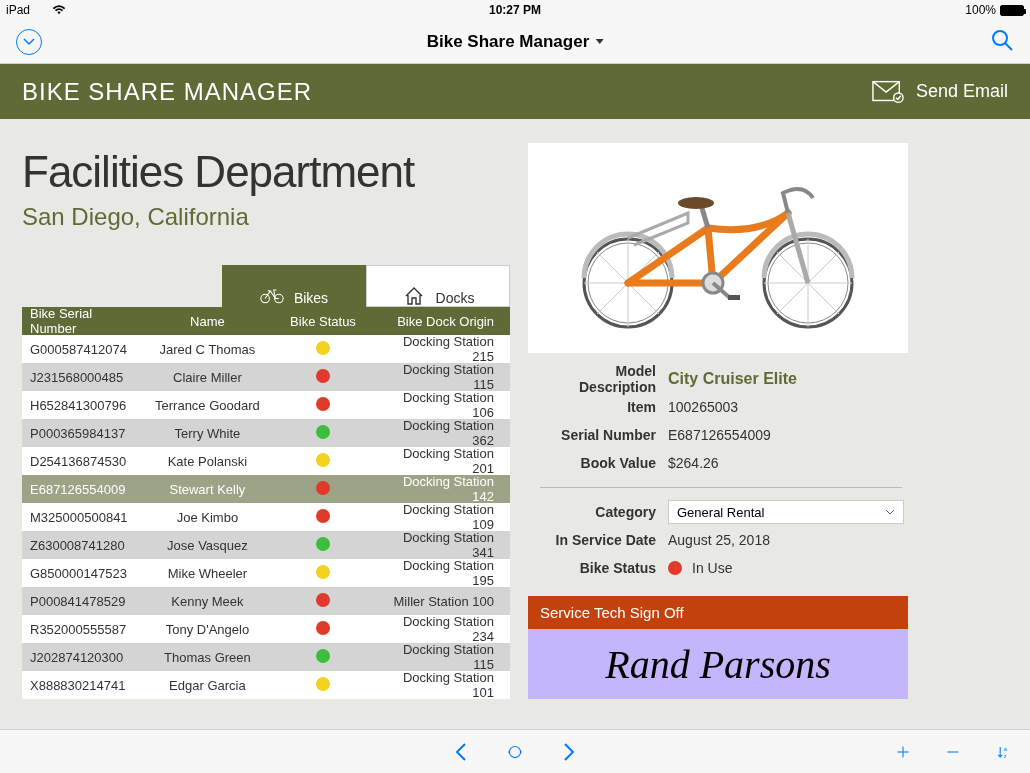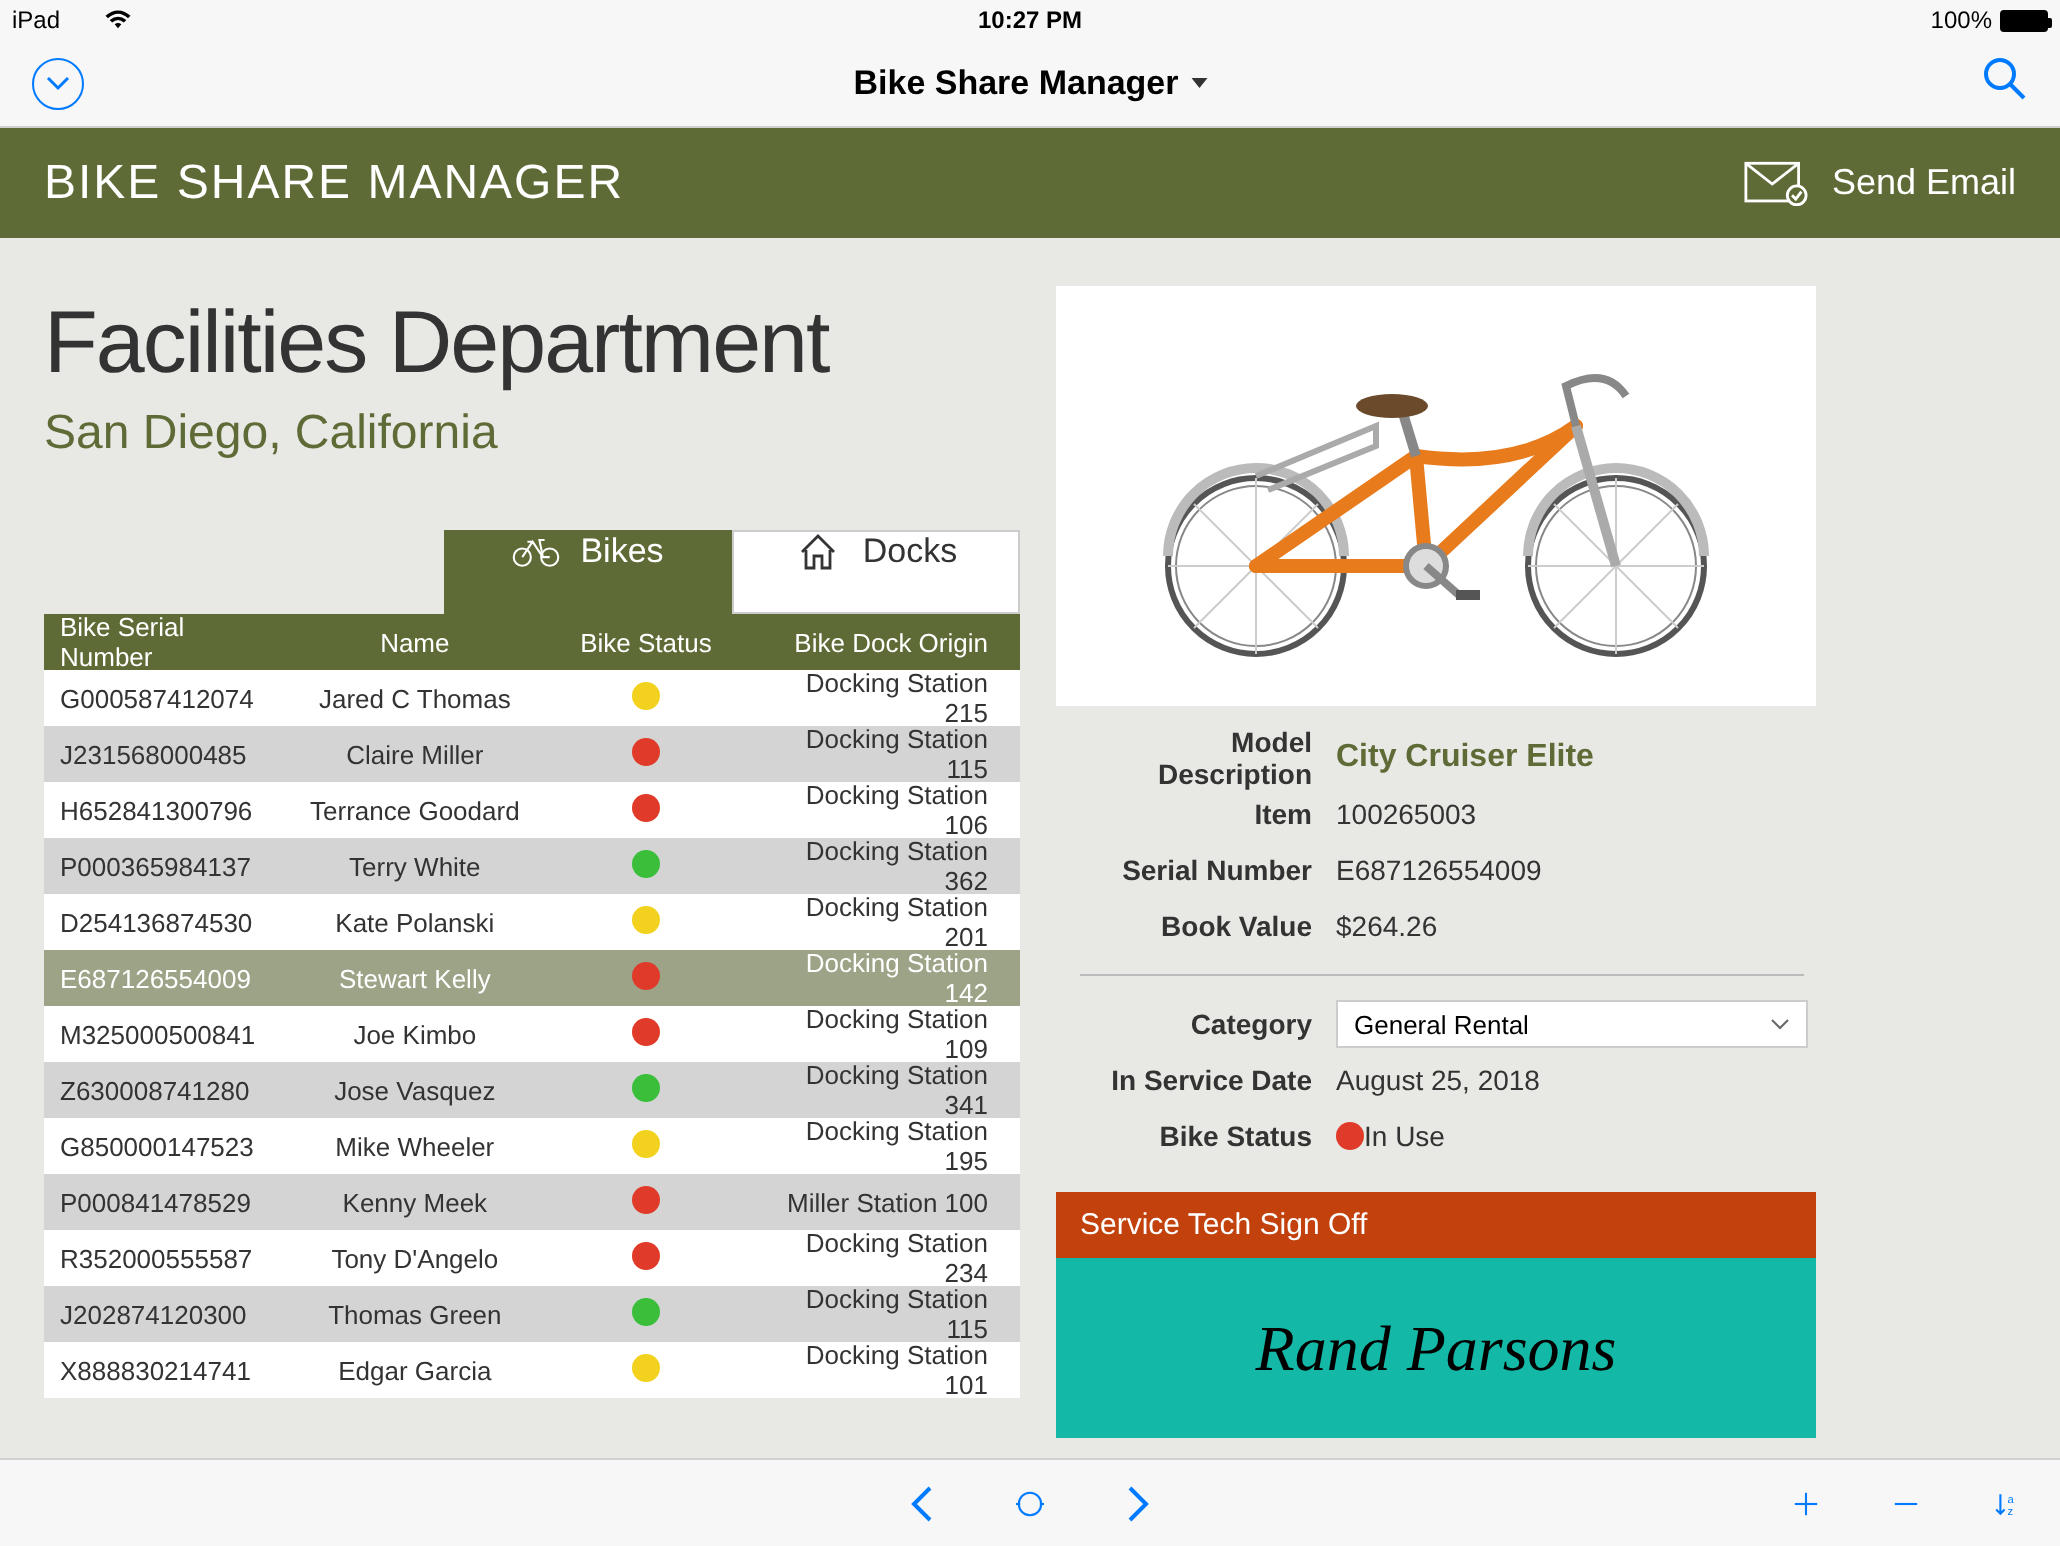--- a/index.html
+++ b/index.html
@@ -32,21 +32,21 @@
   
   .main { display: flex; gap: 18px; padding: 0 0 0 22px; }
   .left-col { width: 488px; }
   .right-col { width: 380px; padding-top: 24px; }
 
   .page-title { font-size: 44px; font-weight: 300; color: #333; margin-top: 28px; letter-spacing: -1px; }
   .page-sub { font-size: 24px; color: #5e6b36; font-weight: 500; margin-top: 6px; }
 
   
   .tabs { display: flex; margin-top: 34px; margin-left: 200px; }
-  .tab { width: 195px; height: 42px; display: flex; align-items: flex-start; justify-content: center; gap: 10px; font-size: 17px; cursor: pointer; border: 1px solid #ccc; }
+  .tab { width: 195px; height: 42px; display: flex; align-items: flex-end; justify-content: center; gap: 10px; font-size: 14px; cursor: pointer; border: 1px solid #ccc; }
   .tab.active { background: #5e6b36; color: #fff; border-color: #5e6b36; }
   .tab.inactive { background: #fff; color: #333; }
   .tab svg { width: 24px; height: 20px; }
 
   
   .table-wrap { margin-top: 0; }
   .thead { background: #5e6b36; color: #fff; display: flex; height: 28px; align-items: center; font-size: 13px; font-weight: 500; }
   .thead > div, .trow > div { padding: 0 8px; }
   .col-serial { width: 150px; text-align: left; }
   .col-name { width: 150px; text-align: center; }
@@ -70,21 +70,21 @@
   .drow { display: flex; align-items: center; height: 28px; font-size: 14px; }
   .drow .lbl { width: 130px; text-align: right; font-weight: 700; color: #333; padding-right: 12px; }
   .drow .val { color: #333; }
   .drow .val.accent { color: #5e6b36; font-weight: 600; font-size: 16px; }
   .hr { border: none; border-top: 1px solid #bbb; margin: 10px 2px; }
   
   .cat-select { flex: 1; height: 24px; background: #fff; border: 1px solid #ccc; display: flex; align-items: center; justify-content: space-between; padding: 0 8px; font-size: 13px; cursor: pointer; }
   .cat-select svg { width: 10px; height: 6px; }
 
   .signoff-header { background: #c2410c; color: #fff; font-size: 15px; font-weight: 500; padding: 8px 12px; margin-top: 14px; }
-  .signature { background: #14b8a6; height: 90px; display: flex; align-items: center; justify-content: center; font-family: "Brush Script MT", cursive; font-size: 32px; font-style: italic; }
+  .signature { background: #c4b5fd; height: 70px; display: flex; align-items: center; justify-content: center; font-family: "Brush Script MT", cursive; font-size: 40px; font-style: italic; }
 
   
   .bottom-bar { position: absolute; bottom: 0; left: 0; right: 0; height: 44px; background: #f7f7f7; border-top: 1px solid #d0d0d0; display: flex; align-items: center; }
   .bottom-center { position: absolute; left: 50%; transform: translateX(-50%); display: flex; gap: 40px; }
   .bottom-right { position: absolute; right: 20px; display: flex; gap: 36px; align-items: center; }
   .bb-btn { color: #007aff; cursor: pointer; font-size: 24px; font-weight: 300; }
   .bb-btn svg { width: 14px; height: 20px; display: block; }
 </style>
 </head>
 <body>
@@ -321,21 +321,21 @@
               <path d="M1 1 L5 5 L9 1" stroke="#666" stroke-width="1" fill="none"></path>
             </svg>
         </div>
       </div>
       <div class="drow">
           <div class="lbl">In Service Date</div>
           <div class="val">August 25, 2018</div>
         </div>
       <div class="drow">
         <div class="lbl">Bike Status</div>
-        <div class="val" style="display:flex;align-items:center;">
+        <div class="val" style="display:flex;align-items:center;gap:10px;">
           <span class="status-dot dot-red"></span>
           <span>In Use</span>
         </div>
       </div>
     </div>
 
     <div class="signoff-header">Service Tech Sign Off</div>
     <div class="signature">Rand Parsons</div>
   </div>
 </div>

